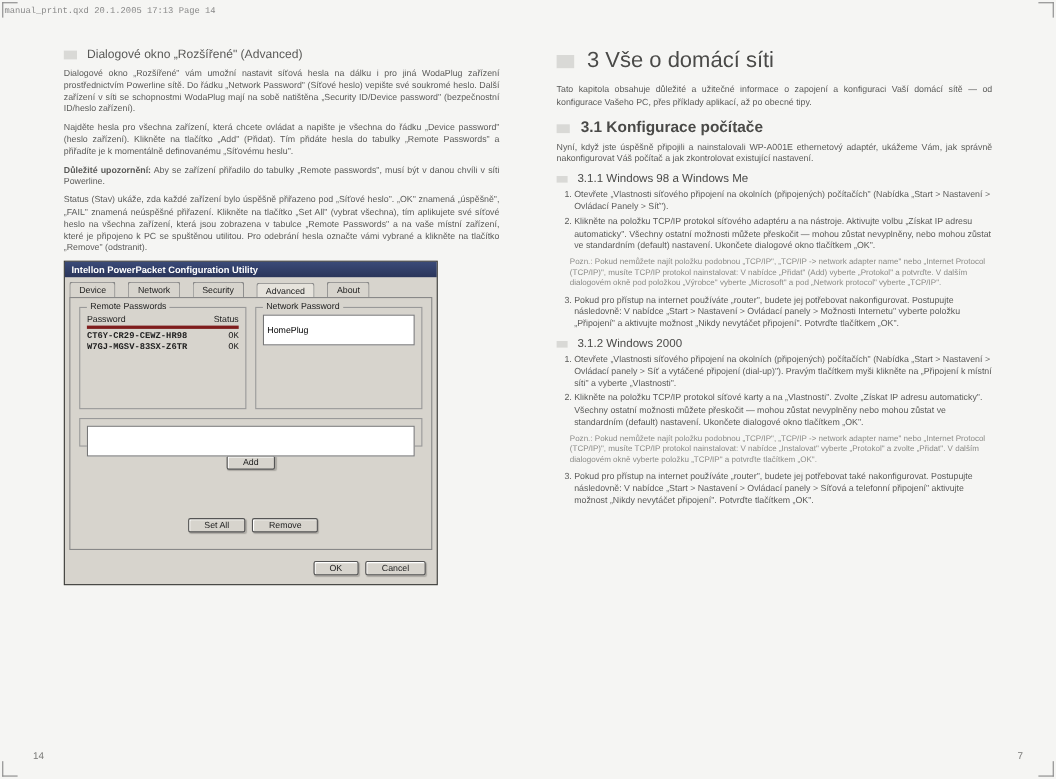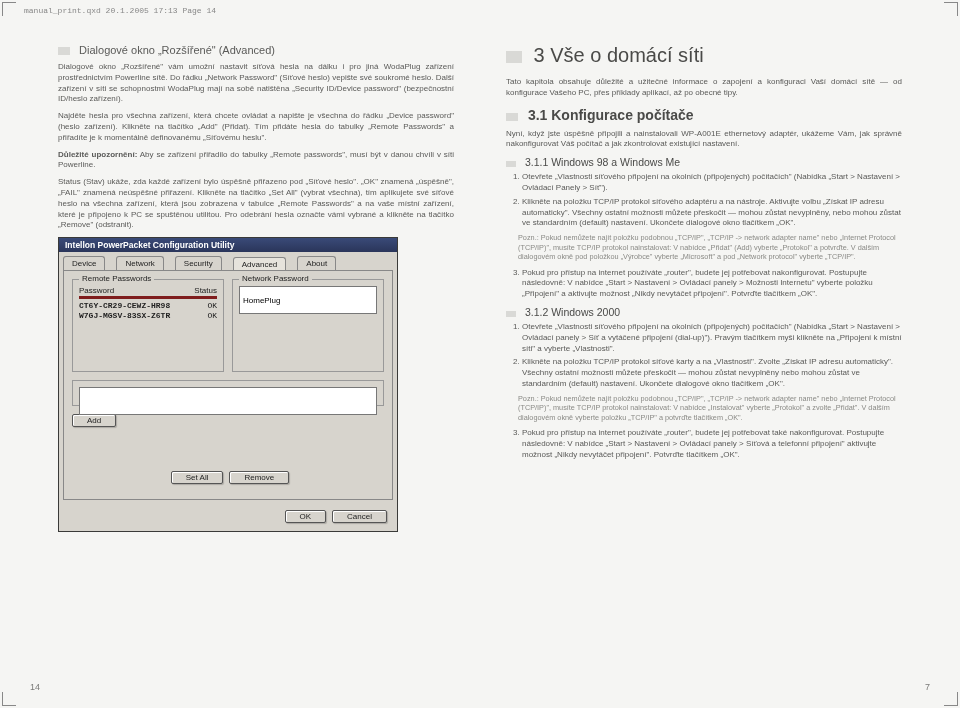--- a/index.html
+++ b/index.html
@@ -8,21 +8,21 @@
     height: 708px;
     background: #f5f5f3;
     font-family: Arial, Helvetica, sans-serif;
     color: #5a5a58;
     position: relative;
     overflow: hidden;
   }
   .header-note {
     position: absolute;
     top: 6px;
-    left: 24px;
+    left: 4px;
     font-size: 8px;
     color: #888;
     font-family: 'Courier New', monospace;
   }
   .spread {
     display: flex;
     width: 100%;
     height: 100%;
     padding-top: 22px;
   }
@@ -183,21 +183,21 @@
     font-family:'Courier New', monospace;
     font-size:8px;
     line-height:1.2;
     min-height:64px;
   }
   .listrow { display:flex; }
   .listrow span:first-child{flex:1;font-weight:bold;}
   .btnrow {
     display:flex;
     gap:6px;
-    justify-content:flex-start;
+    justify-content:center;
     margin-top:6px;
   }
   .btnrow.left { justify-content:center; padding-left:4px;}
   .btn {
     border:1px solid #555;
     background:#d7d4cd;
     padding:1px 14px;
     font-size:8px;
     box-shadow: 1px 1px 0 #fff inset, 1px 1px 1px rgba(0,0,0,0.2);
     border-radius:2px;

